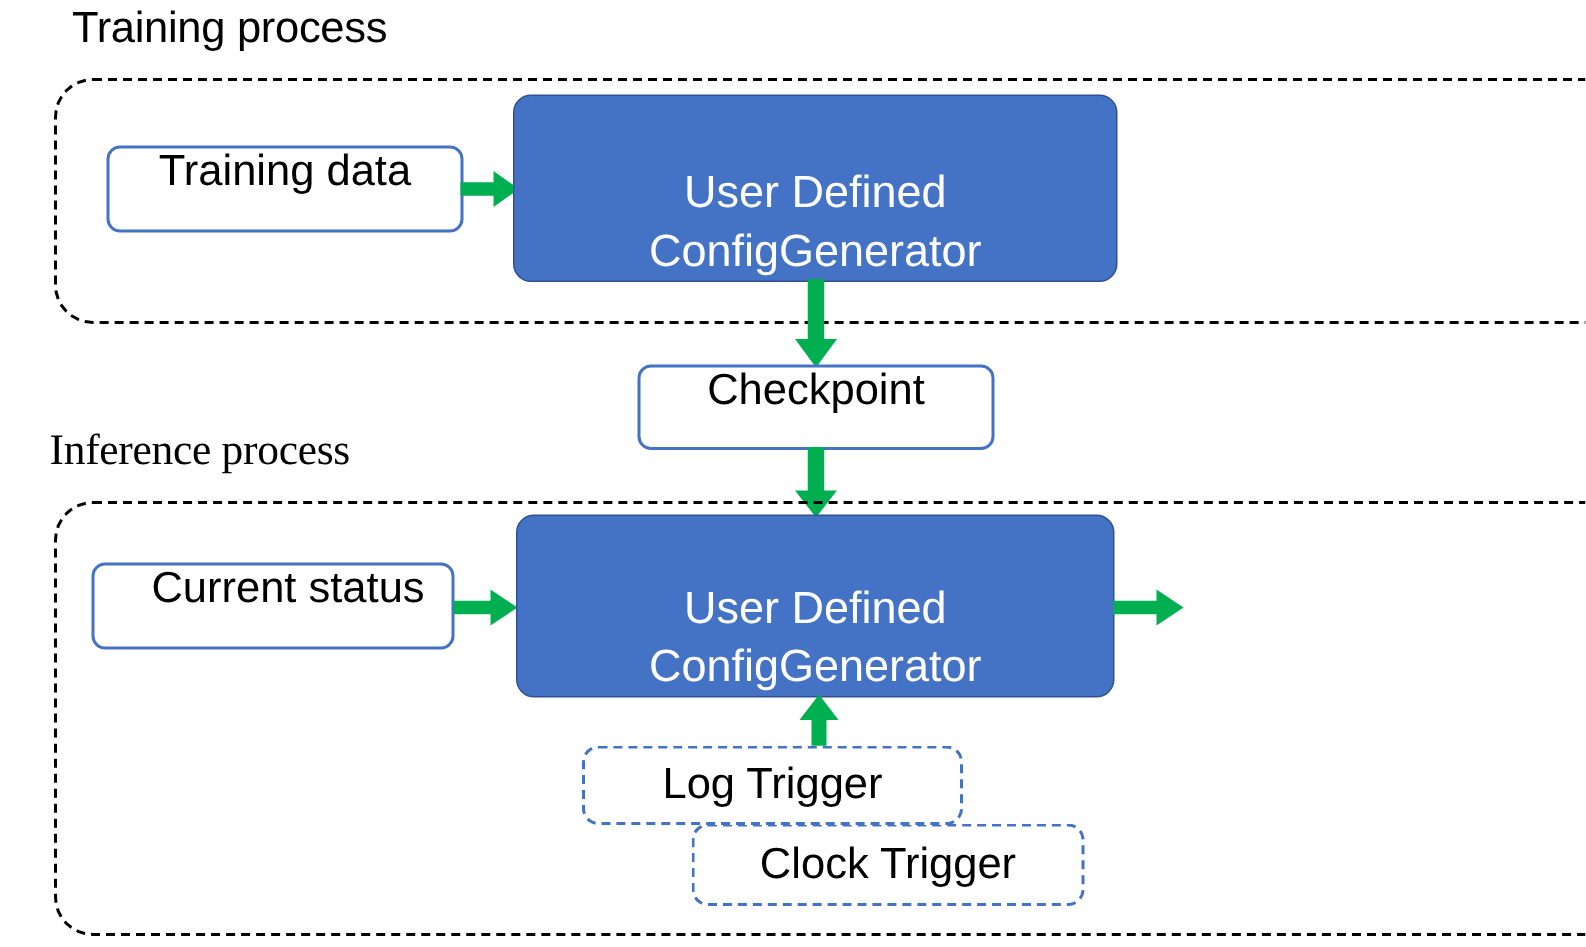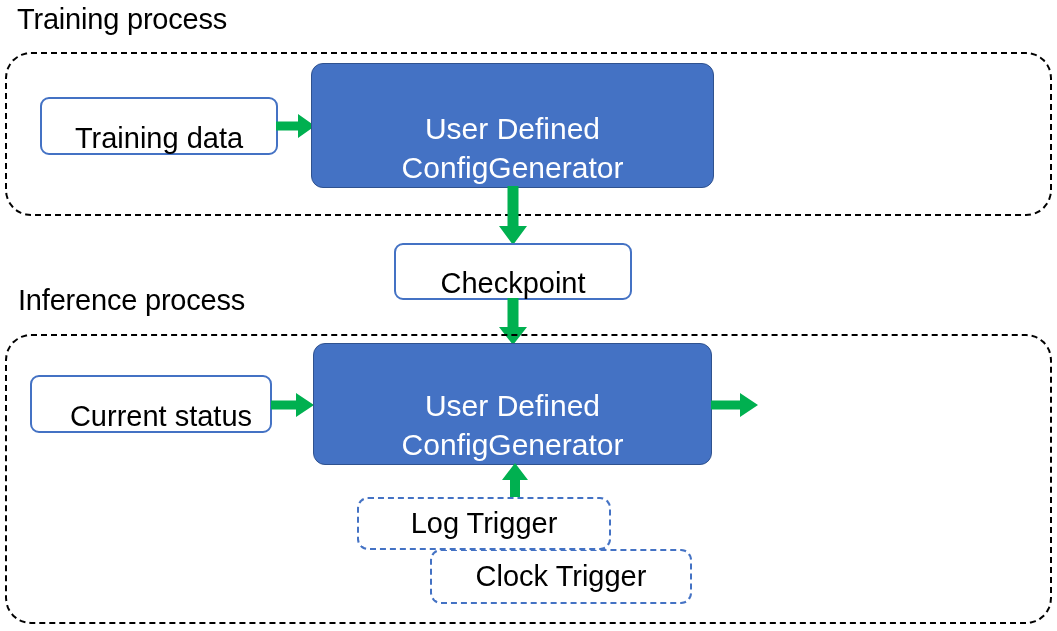--- a/index.html
+++ b/index.html
@@ -10,21 +10,21 @@
   body {
     font-family: "Liberation Sans", sans-serif;
   }
   #canvas {
     position: relative;
     width: 1057px;
     height: 631px;
     background: #ffffff;
     overflow: hidden;
   }
-  .abs { position: absolute; box-sizing: border-box; }
+  .abs { position: absolute; box-sizing: border-box; margin-left: 31px; }
 
   
   .section-title {
     font-size: 29px;
     line-height: 1;
     color: #000000;
     white-space: nowrap;
     letter-spacing: -0.2px;
   }
 
@@ -34,21 +34,21 @@
     border-radius: 26px;
     background: transparent;
   }
 
   
   .io-box {
     border: 2px solid #4472C4;
     border-radius: 9px;
     background: #ffffff;
     display: flex;
-    align-items: flex-end;
+    align-items: flex-start;
     justify-content: center;
     color: #000000;
     font-size: 29px;
     line-height: 1.05;
     white-space: nowrap;
   }
 
   
   .proc-box {
     background: #4472C4;
@@ -116,21 +116,21 @@
   <div class="abs io-box" style="left:394px; top:243px; width:238px; height:57px;">
     <span>Checkpoint</span>
   </div>
 
   <div class="abs arrow" style="left:497px; top:298px; width:32px; height:48px;">
     <svg width="32" height="48" viewBox="0 0 32 48">
       <path d="M10.5 0 L21.5 0 L21.5 29 L30 29 L16 47 L2 29 L10.5 29 Z" fill="#00B050"></path>
     </svg>
   </div>
 
-  <div class="abs section-title" style="left:18px; top:286px;">Inference process</div>
+  <div class="abs section-title" style="left:2px; top:286px;font-family:Liberation Serif, serif;">Inference process</div>
 
   <div class="abs process-container" style="left:5px; top:334px; width:1047px; height:290px;"></div>
 
   <div class="abs io-box" style="left:30px; top:375px; width:242px; height:58px;padding-left:20px;">
     <span>Current status</span>
   </div>
 
   <div class="abs arrow" style="left:271px; top:391px; width:44px; height:28px;">
     <svg width="44" height="28" viewBox="0 0 44 28">
       <path d="M0 9.5 L25 9.5 L25 2 L43 14 L25 26 L25 18.5 L0 18.5 Z" fill="#00B050"></path>

